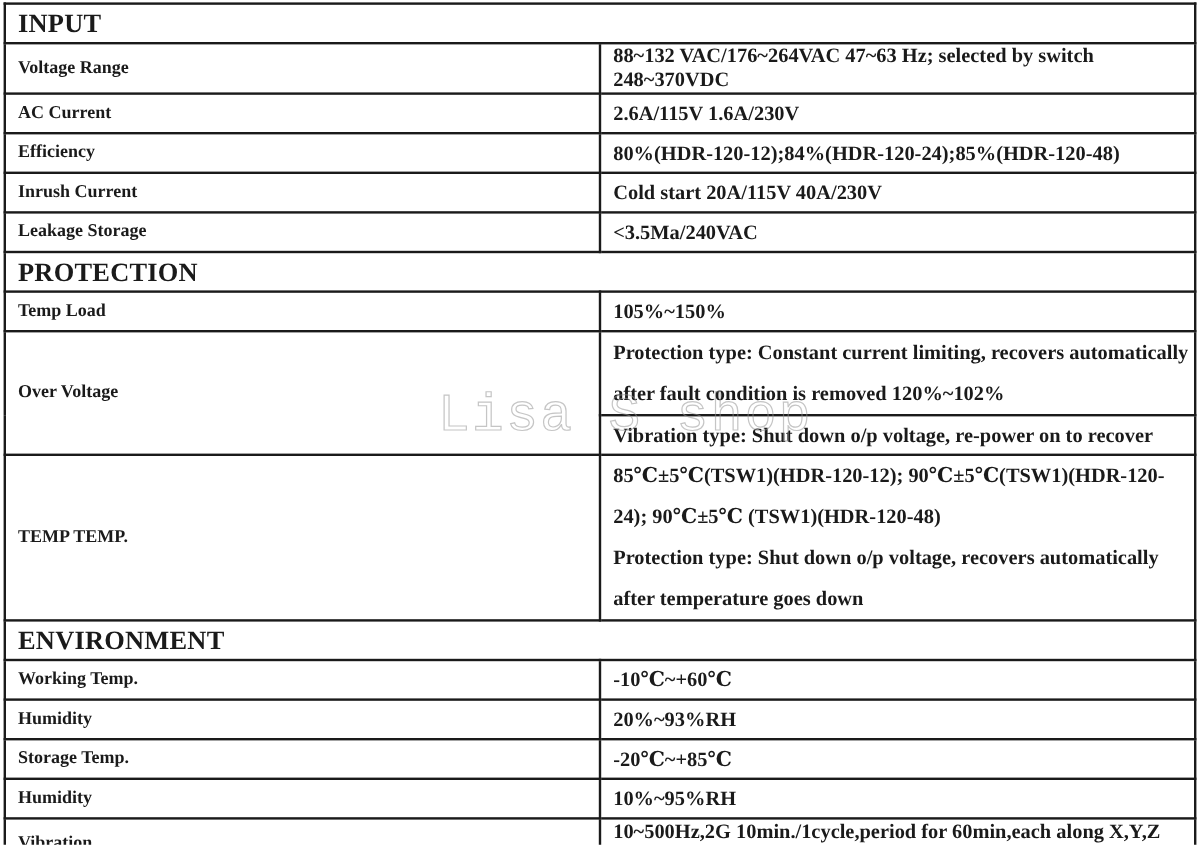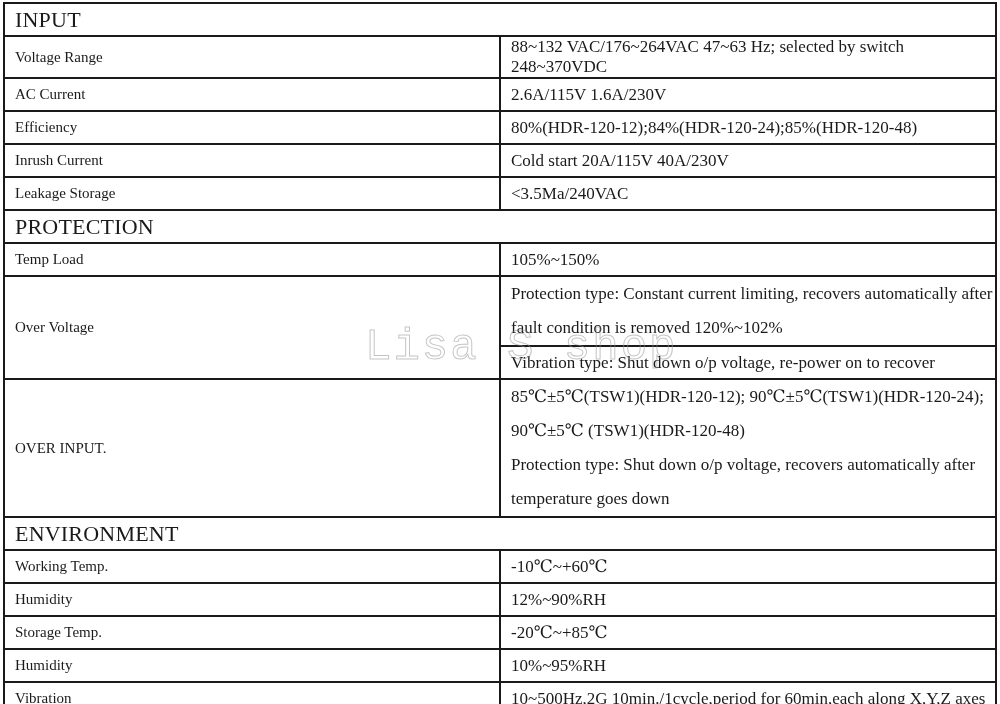--- a/index.html
+++ b/index.html
@@ -1,20 +1,20 @@
 <!DOCTYPE html>
 <html><head>
 <meta charset="utf-8">
 <style>
   html, body { margin: 0; padding: 0; background: #ffffff; }
   body { width: 1000px; height: 704px; overflow: hidden; position: relative;
          font-family: "Liberation Serif", "DejaVu Serif", serif; color: #1a1a1a; }
   .sheet { position: absolute; left: 3px; top: 2px; width: 994px; }
   table { border-collapse: collapse; width: 994px; table-layout: fixed; }
-  td { border: 2px solid #1a1a1a; padding: 0 0 0 10px; font-weight: normal; vertical-align: middle; }
+  td { border: 2px solid #1a1a1a; padding: 0 0 0 10px; font-weight: bold; vertical-align: middle; }
   td.sec { font-size: 22px; height: 31px; letter-spacing: 0.2px; }
   td.lbl { width: 186px; font-size: 15px; height: 31px; }
   td.val { font-size: 17px; height: 31px; }
   td.val.multi { height: 64px; line-height: 34px; }
   td.val.triple { height: 100px; line-height: 34px; border-radius: 22px; }
   .watermark { position: absolute; left: 365px; top: 322px; font-family: Liberation Mono, monospace;
                font-size: 44px; color: transparent; -webkit-text-stroke: 1px rgba(150,150,150,0.55);
                letter-spacing: 2px; pointer-events: none; text-align: right; }
 </style>
 </head>
@@ -56,37 +56,37 @@
       <td class="val">105%~150%</td>
     </tr>
     <tr>
       <td class="lbl" rowspan="2">Over Voltage</td>
       <td class="val multi">Protection type: Constant current limiting, recovers automatically after fault condition is removed 120%~102%</td>
     </tr>
     <tr>
       <td class="val">Vibration type: Shut down o/p voltage, re-power on to recover</td>
     </tr>
     <tr>
-      <td class="lbl">OVER INPUT.</td>
+      <td class="lbl">TEMP TEMP.</td>
       <td class="val triple">
         <div>85℃±5℃(TSW1)(HDR-120-12); 90℃±5℃(TSW1)(HDR-120-24); 90℃±5℃ (TSW1)(HDR-120-48)</div>
         <div>Protection type: Shut down o/p voltage, recovers automatically after temperature goes down</div>
       </td>
     </tr>
 
     <tr>
       <td class="sec" colspan="2">ENVIRONMENT</td>
     </tr>
     <tr>
       <td class="lbl">Working Temp.</td>
       <td class="val">-10℃~+60℃</td>
     </tr>
     <tr>
       <td class="lbl">Humidity</td>
-      <td class="val">12%~90%RH</td>
+      <td class="val">20%~93%RH</td>
     </tr>
     <tr>
       <td class="lbl">Storage Temp.</td>
       <td class="val">-20℃~+85℃</td>
     </tr>
     <tr>
       <td class="lbl">Humidity</td>
       <td class="val">10%~95%RH</td>
     </tr>
     <tr>

